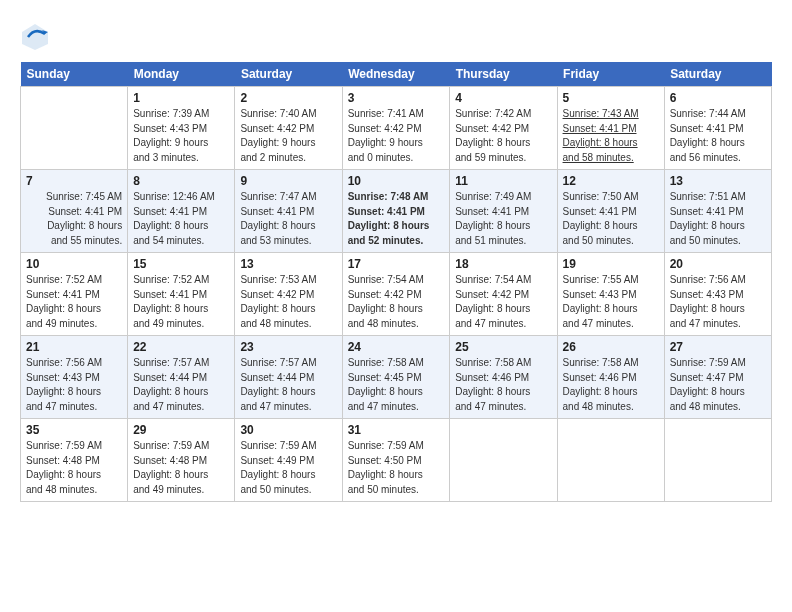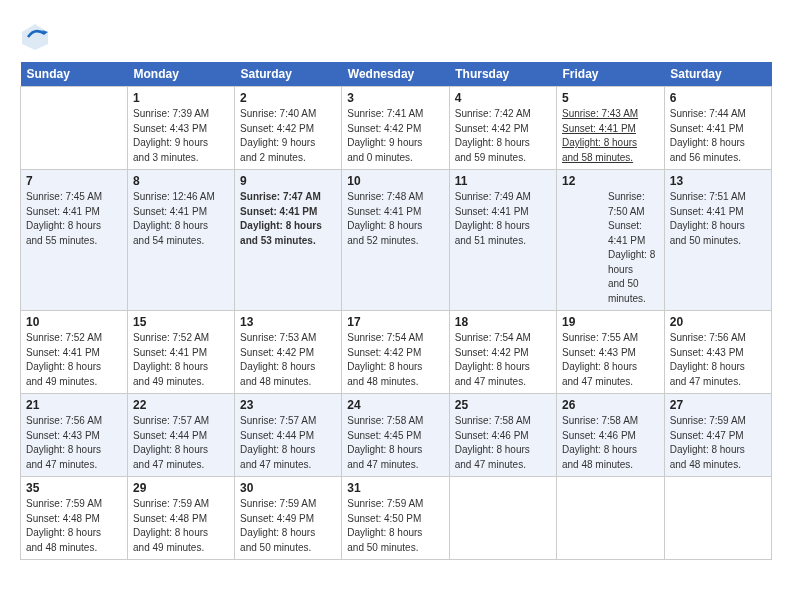--- a/index.html
+++ b/index.html
@@ -171,56 +171,56 @@
             <span class="day-num">6</span>
             <div class="cell-info" style="white-space: pre-line;">Sunrise: 7:44 AM
 Sunset: 4:41 PM
 Daylight: 8 hours
 and 56 minutes.</div>
           </td>
         </tr>
         <tr>
           <td>
             <span class="day-num">7</span>
-            <div class="cell-info" style="white-space: pre-line;">Sunrise: 7:45 AM
+            <div class="cell-info" style="white-space: pre-line; text-align: right;">Sunrise: 7:45 AM
 Sunset: 4:41 PM
 Daylight: 8 hours
 and 55 minutes.</div>
           </td>
           <td>
             <span class="day-num">8</span>
             <div class="cell-info" style="white-space: pre-line;">Sunrise: 12:46 AM
 Sunset: 4:41 PM
 Daylight: 8 hours
 and 54 minutes.</div>
           </td>
           <td>
             <span class="day-num">9</span>
-            <div class="cell-info" style="white-space: pre-line; font-weight: bold;">Sunrise: 7:47 AM
+            <div class="cell-info" style="white-space: pre-line;">Sunrise: 7:47 AM
 Sunset: 4:41 PM
 Daylight: 8 hours
 and 53 minutes.</div>
           </td>
           <td>
             <span class="day-num">10</span>
-            <div class="cell-info" style="white-space: pre-line;">Sunrise: 7:48 AM
+            <div class="cell-info" style="white-space: pre-line; font-weight: bold;">Sunrise: 7:48 AM
 Sunset: 4:41 PM
 Daylight: 8 hours
 and 52 minutes.</div>
           </td>
           <td>
             <span class="day-num">11</span>
             <div class="cell-info" style="white-space: pre-line;">Sunrise: 7:49 AM
 Sunset: 4:41 PM
 Daylight: 8 hours
 and 51 minutes.</div>
           </td>
           <td>
             <span class="day-num">12</span>
-            <div class="cell-info" style="white-space: pre-line; margin-left: 46px;">Sunrise: 7:50 AM
+            <div class="cell-info" style="white-space: pre-line;">Sunrise: 7:50 AM
 Sunset: 4:41 PM
 Daylight: 8 hours
 and 50 minutes.</div>
           </td>
           <td>
             <span class="day-num">13</span>
             <div class="cell-info" style="white-space: pre-line;">Sunrise: 7:51 AM
 Sunset: 4:41 PM
 Daylight: 8 hours
 and 50 minutes.</div>

